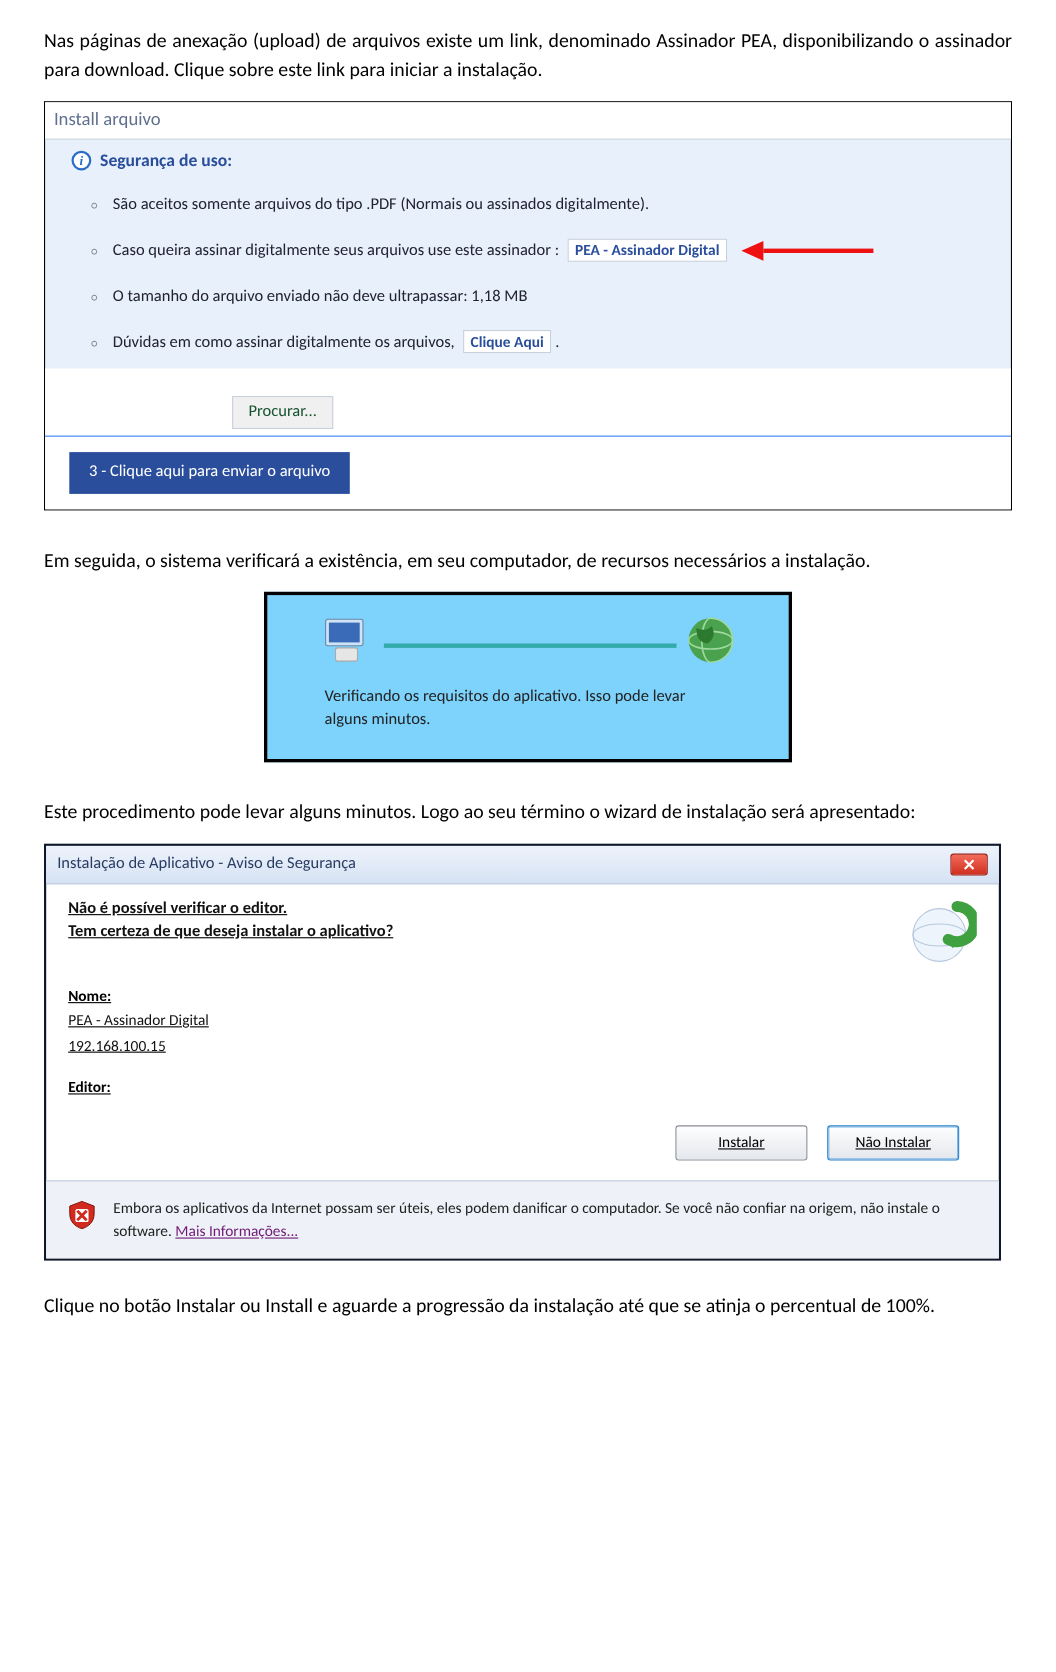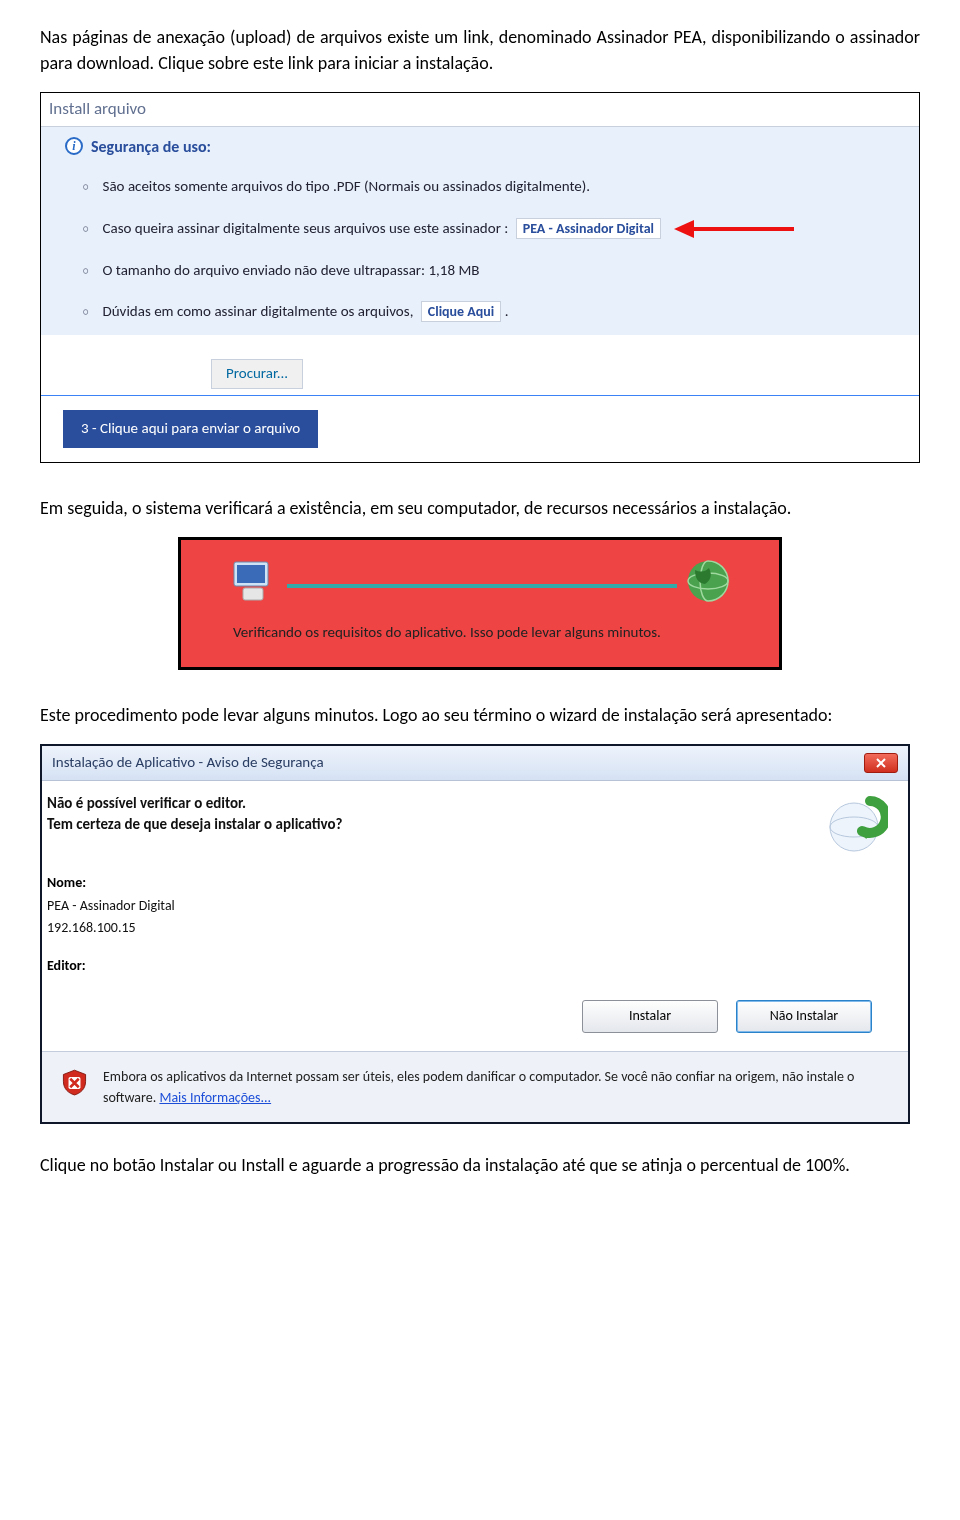--- a/index.html
+++ b/index.html
@@ -23,47 +23,47 @@
   .s1 .cond-row { display:flex; align-items:center; gap:8px; }
   .info-icon { width:18px;height:18px;border-radius:50%;border:2px solid #2a6bc7;color:#2a6bc7;display:inline-flex;align-items:center;justify-content:center;font-family:Georgia,serif;font-style:italic;font-size:12px;font-weight:bold;background:#fff;}
   .s1 ul { list-style:none; padding:0; margin:8px 0 0 18px; font-size:15px; color:#223; }
   .s1 li { display:flex; gap:14px; padding:10px 0; }
   .s1 li .bullet { color:#7a8296; font-size:10px; padding-top:4px;}
   .s1 .link { color:#2a4e9c; background:#fff; border:1px solid #c8d0dd; padding:1px 6px; font-weight:bold; font-size:14px; margin-left:4px; }
   .arrow { display:inline-block; position:relative; width:120px; height:14px; margin-left:10px; vertical-align:middle;}
   .arrow::before { content:""; position:absolute; right:0; top:5px; width:100px; height:4px; background:#e11; }
   .arrow::after { content:""; position:absolute; left:0; top:-2px; border-top:9px solid transparent; border-bottom:9px solid transparent; border-right:20px solid #e11; }
   .s1 .filebar { background:#fff; padding:24px 0 6px 0; }
-  .s1 .procurar { background:#f0f0f0; border:1px solid #c8d0dd; padding:3px 14px; font-size:15px; color:#0369a1; margin-left:170px; display:inline-block;}
+  .s1 .procurar { background:#f0f0f0; border:1px solid #c8d0dd; padding:3px 14px; font-size:15px; color:#14532d; margin-left:170px; display:inline-block;}
   .s1 .footerbar { background:#fff; border-top:1px solid #3b82f6; padding:14px 0 14px 22px;}
   .s1 .sendbtn { background:#2a4e9c; color:#fff; font-size:15px; padding:8px 18px; display:inline-block; }
   
-  .s2 { border:3px solid #000; width:604px; margin:16px auto 32px auto; padding:18px 8px 24px 8px; background:#ef4444; }
+  .s2 { border:3px solid #000; width:480px; margin:16px auto 32px auto; padding:18px 8px 24px 8px; background:#7dd3fc; }
   .s2 .row { display:flex; align-items:flex-end; justify-content:space-between; padding:0 40px 10px 40px; position:relative;}
   .s2 .line { height:4px; background:#3aa; flex:1; margin:0 8px 16px 8px; }
   .s2 .txt { padding:8px 44px 0 44px; font-size:15px; color:#222;}
   .pc-icon { width:50px;height:44px;}
   .globe-icon { width:46px;height:46px;}
   
   .s3 { border:2px solid #0f172a; background:#fff; padding:0; margin:12px 10px 28px 0;}
   .s3 .tb { background:linear-gradient(#eef3fb,#d5e2f4); border-bottom:1px solid #b7c2d7; padding:6px 10px; display:flex; align-items:center; justify-content:space-between;}
   .s3 .tb span.t { color:#2a3d63; font-size:15px;}
   .close-btn{ background:linear-gradient(#f26b5b,#d02f1e); border:1px solid #a01c0f; border-radius:3px; width:34px;height:20px; display:inline-flex;align-items:center;justify-content:center;color:#fff;font-size:12px;}
-  .s3 .body { padding:12px 20px 6px 5px; }
+  .s3 .body { padding:12px 20px 6px 20px;text-decoration:underline; }
   .s3 .hd { display:flex; justify-content:space-between; align-items:flex-start; }
   .s3 .hd .txt { font-size:15px; font-weight:bold; color:#111; line-height:1.4;}
   .s3 .lbl { font-weight:bold; font-size:14px; margin-top:18px;}
   .s3 .val { font-size:14px; color:#111; margin-top:2px;}
   .s3 .btns { display:flex; justify-content:flex-end; gap:18px; padding:24px 16px 12px 0;}
-  .s3 .btn { background:linear-gradient(#fefefe,#e4e7ec); border:1px solid #8c9099; padding:5px 0; width:136px; text-align:center; font-size:14px; border-radius:3px;}
+  .s3 .btn { background:linear-gradient(#fefefe,#e4e7ec); border:1px solid #8c9099; padding:5px 0; width:120px; text-align:center; font-size:14px; border-radius:3px;}
   .s3 .btn.primary { border:1px solid #2a82c9; box-shadow:0 0 0 1px #7fb8ea inset;}
   .s3 .warn { background:#eef2f8; border-top:1px solid #c2ccdc; padding:14px 18px; display:flex; gap:14px; align-items:flex-start;}
   .shield { width:34px;height:34px;}
   .s3 .warn .wt { font-size:14px; color:#222; line-height:1.5;}
-  .s3 .warn a { color:#1d4ed8; text-decoration:underline;}
+  .s3 .warn a { color:#701a75; text-decoration:underline;}
   .app-icon { width:62px; height:62px; flex-shrink:0;}
 </style>
 </head>
 <body>
 
 <p class="doc">
   <span>Nas páginas de anexação (</span><span class="italic">upload</span><span>) de arquivos existe um </span><span class="italic">link</span><span>, denominado Assinador PEA, disponibilizando o assinador para download. Clique sobre este link para iniciar a instalação.</span>
 </p>
 
 <div class="sshot s1">

